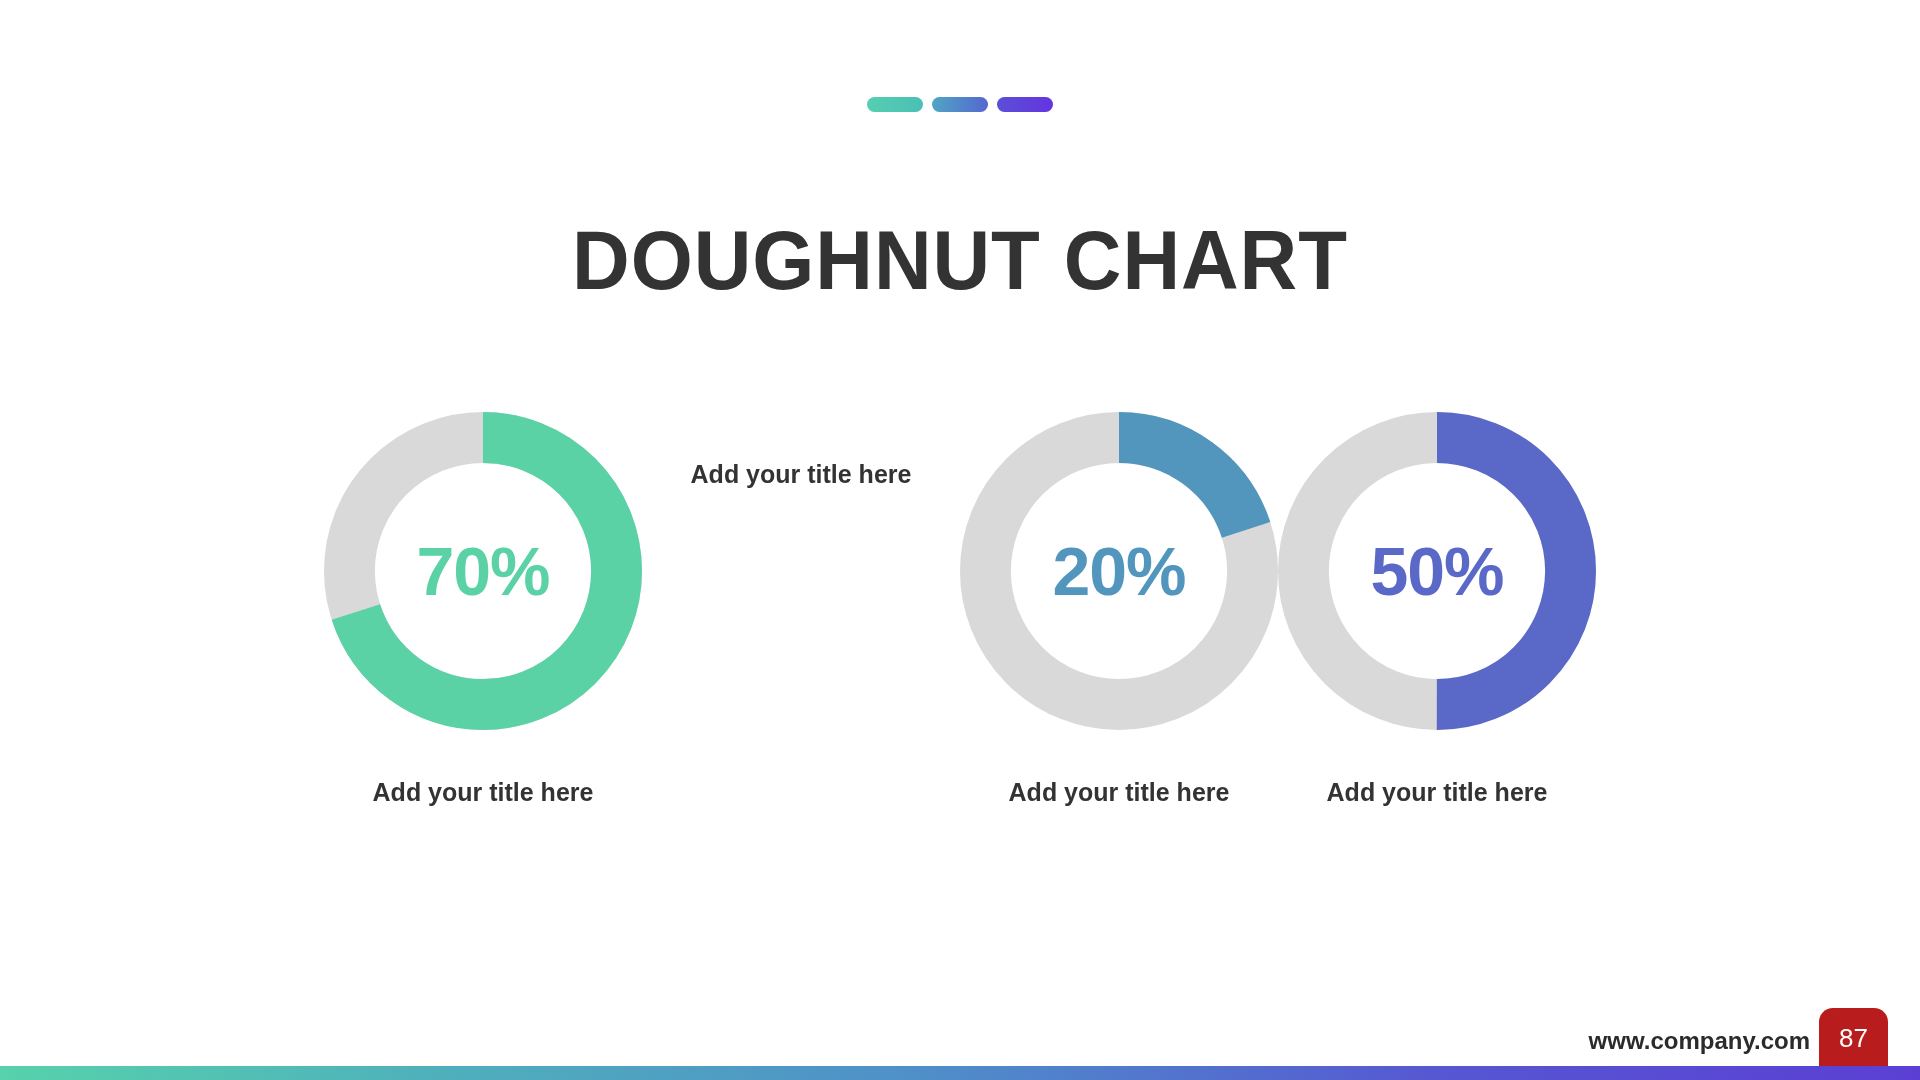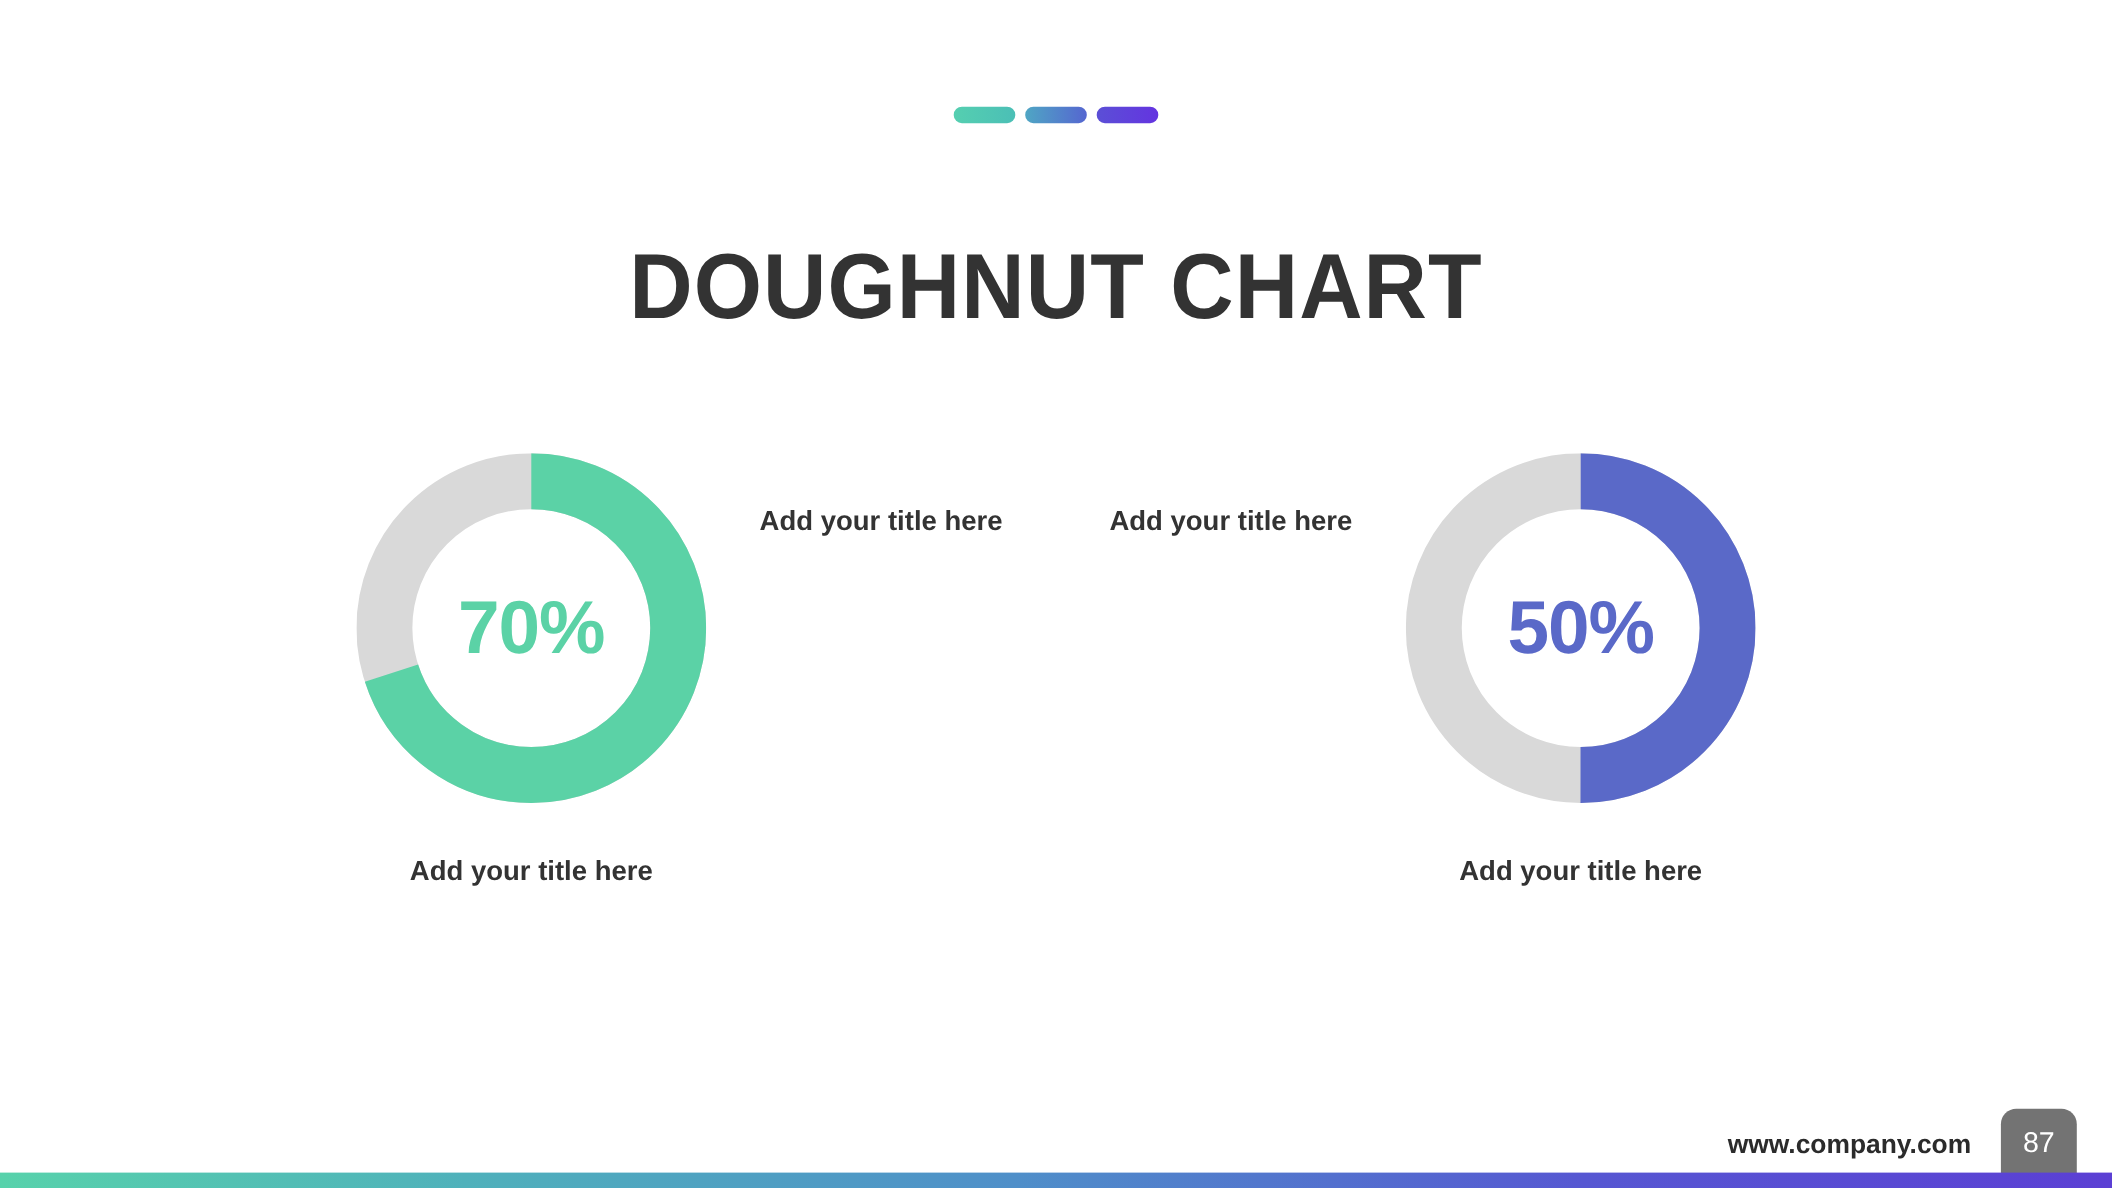--- a/index.html
+++ b/index.html
@@ -96,21 +96,21 @@
     font-size: 25px;
     font-weight: bold;
     color: #333333;
     text-align: center;
     white-space: nowrap;
   }
 
   
   .footer-url {
     position: absolute;
-    right: 128px;
+    right: 110px;
     bottom: 25px;
     font-size: 24px;
     font-weight: bold;
     color: #2b2b2b;
     white-space: nowrap;
   }
   .page-badge {
     position: absolute;
     right: 32px;
     bottom: 0;
@@ -158,31 +158,38 @@
       <div class="donut-label" id="lbl-1" style="color:#5bd2a6">70%</div>
     </div>
     <div class="chart-caption">Add your title here</div>
   </div>
 
   <div class="chart-cell">
     <div class="chart-caption">Add your title here</div>
   </div>
 
   <div class="chart-cell">
+    <div class="donut-wrap">
+      <svg class="donut-svg" viewBox="0 0 100 100">
+        <circle cx="50" cy="50" r="42" fill="none" stroke="#d9d9d9" stroke-width="16"></circle>
+        <circle id="arc-3" cx="50" cy="50" r="42" fill="none" stroke="#5296be" stroke-width="16" stroke-dasharray="52.78 263.89"></circle>
+      </svg>
+      <div class="donut-label" id="lbl-3" style="color:#5296be">20%</div>
+    </div>
     <div class="chart-caption">Add your title here</div>
   </div>
 
   <div class="chart-cell">
     <div class="donut-wrap">
       <svg class="donut-svg" viewBox="0 0 100 100">
         <circle cx="50" cy="50" r="42" fill="none" stroke="#d9d9d9" stroke-width="16"></circle>
         <circle id="arc-4" cx="50" cy="50" r="42" fill="none" stroke="#5a69c8" stroke-width="16" stroke-dasharray="131.95 263.89"></circle>
       </svg>
       <div class="donut-label" id="lbl-4" style="color:#5a69c8">50%</div>
     </div>
     <div class="chart-caption">Add your title here</div>
   </div>
 
 </div>
 
 <div class="footer-url">www.company.com</div>
-<div class="page-badge" style="background: #737373;">87</div>
+<div class="page-badge" style="background: #b91c1c;">87</div>
 <div class="bottom-bar"></div>
 
 </body></html>

